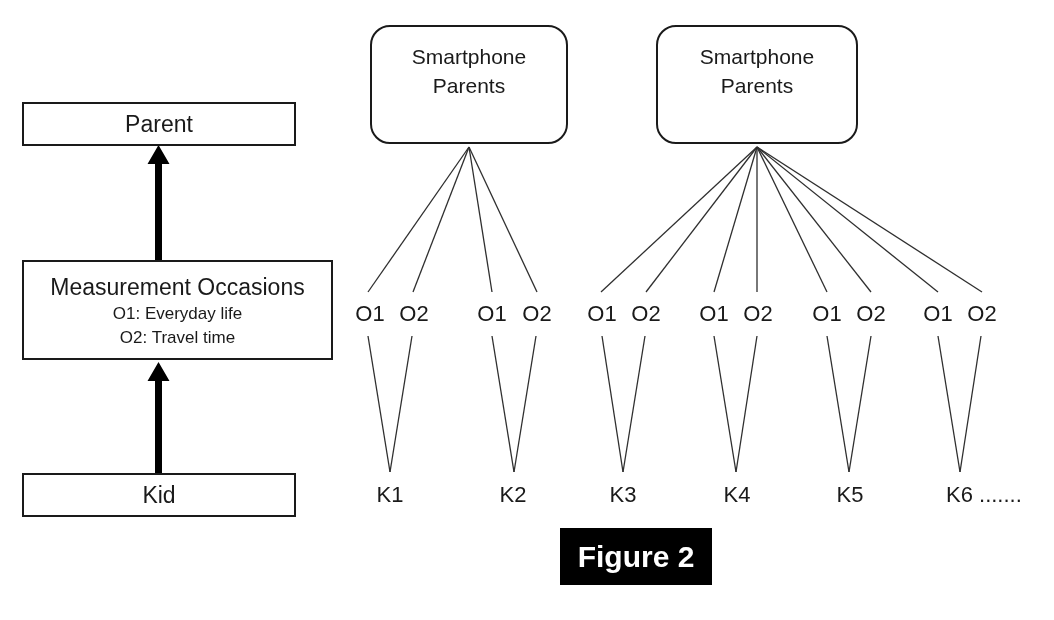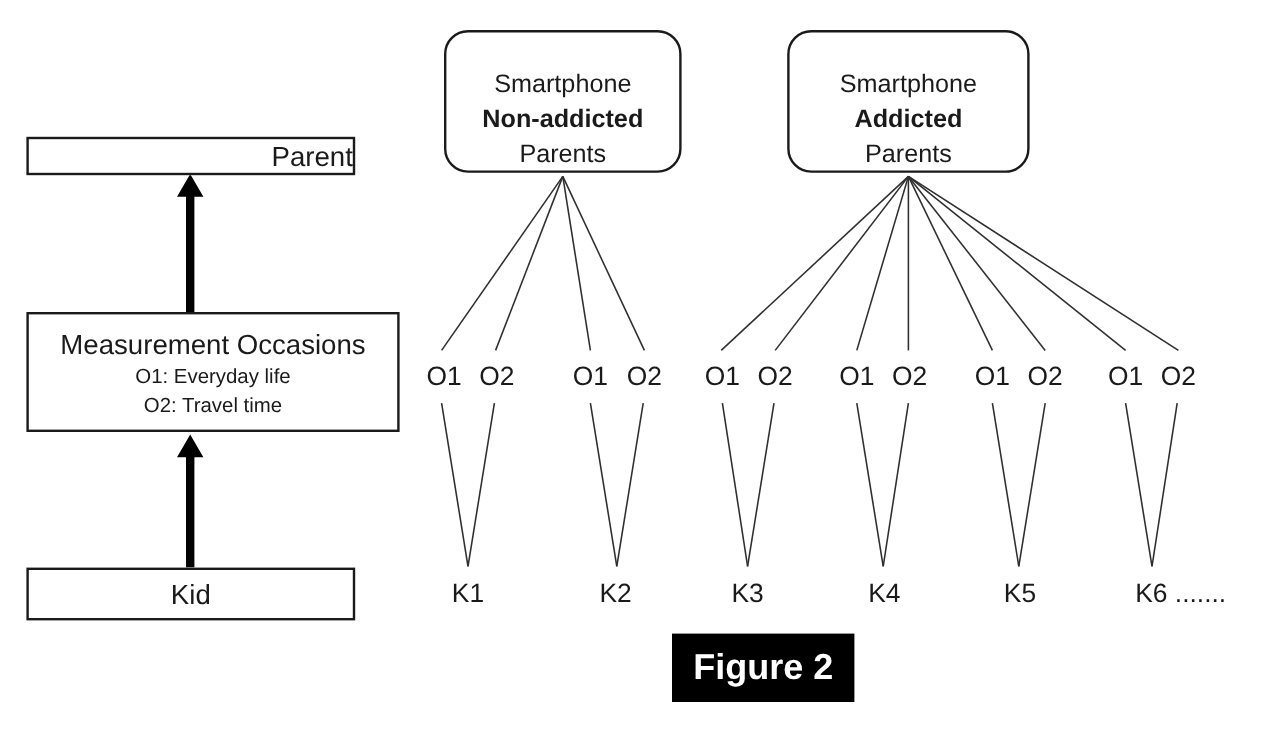--- a/index.html
+++ b/index.html
@@ -36,21 +36,21 @@
   }
   .measure-title { font-size: 23px; line-height: 30px; }
   .measure-sub { font-size: 17px; line-height: 24px; }
   .group-box {
     position: absolute;
     border: 2px solid #1a1a1a;
     border-radius: 20px;
     background: #ffffff;
     box-sizing: border-box;
     text-align: center;
-    padding-top: 29px;
+    padding-top: 15px;
     font-size: 21px;
     line-height: 29px;
   }
   .group-line2 { font-weight: bold; }
   .node-label {
     position: absolute;
     font-size: 22px;
     line-height: 28px;
     white-space: nowrap;
     transform: translateX(-50%);
@@ -108,43 +108,41 @@
       <line x1="645" y1="336" x2="623" y2="472"></line>
       <line x1="714" y1="336" x2="736" y2="472"></line>
       <line x1="757" y1="336" x2="736" y2="472"></line>
       <line x1="827" y1="336" x2="849" y2="472"></line>
       <line x1="871" y1="336" x2="849" y2="472"></line>
       <line x1="938" y1="336" x2="960" y2="472"></line>
       <line x1="981" y1="336" x2="960" y2="472"></line>
     </g>
   </svg>
 
-  <div class="box" style="left:22px; top:114px; width:274px; height:32px;justify-content:flex-end;">
+  <div class="box" style="left:22px; top:102px; width:274px; height:44px;">
     <span class="box-label">Parent</span>
   </div>
 
   <div class="box measure-box" style="left:22px; top:260px; width:311px; height:100px;">
     <span class="measure-title">Measurement Occasions</span>
     <span class="measure-sub">O1: Everyday life</span>
     <span class="measure-sub">O2: Travel time</span>
   </div>
 
   <div class="box" style="left:22px; top:473px; width:274px; height:44px;text-align:right;">
     <span class="box-label">Kid</span>
   </div>
 
   <div class="group-box" style="left:370px; top:25px; width:198px; height:119px;">
     <div class="group-line1">Smartphone</div>
-    <div class="group-line2">Non-addicted</div>
     <div class="group-line3">Parents</div>
   </div>
 
   <div class="group-box" style="left:656px; top:25px; width:202px; height:119px;">
     <div class="group-line1">Smartphone</div>
-    <div class="group-line2">Addicted</div>
     <div class="group-line3">Parents</div>
   </div>
 
   <span class="node-label" style="left:370px; top:300px;">O1</span>
   <span class="node-label" style="left:414px; top:300px;">O2</span>
   <span class="node-label" style="left:492px; top:300px;">O1</span>
   <span class="node-label" style="left:537px; top:300px;">O2</span>
   <span class="node-label" style="left:602px; top:300px;">O1</span>
   <span class="node-label" style="left:646px; top:300px;">O2</span>
   <span class="node-label" style="left:714px; top:300px;">O1</span>

